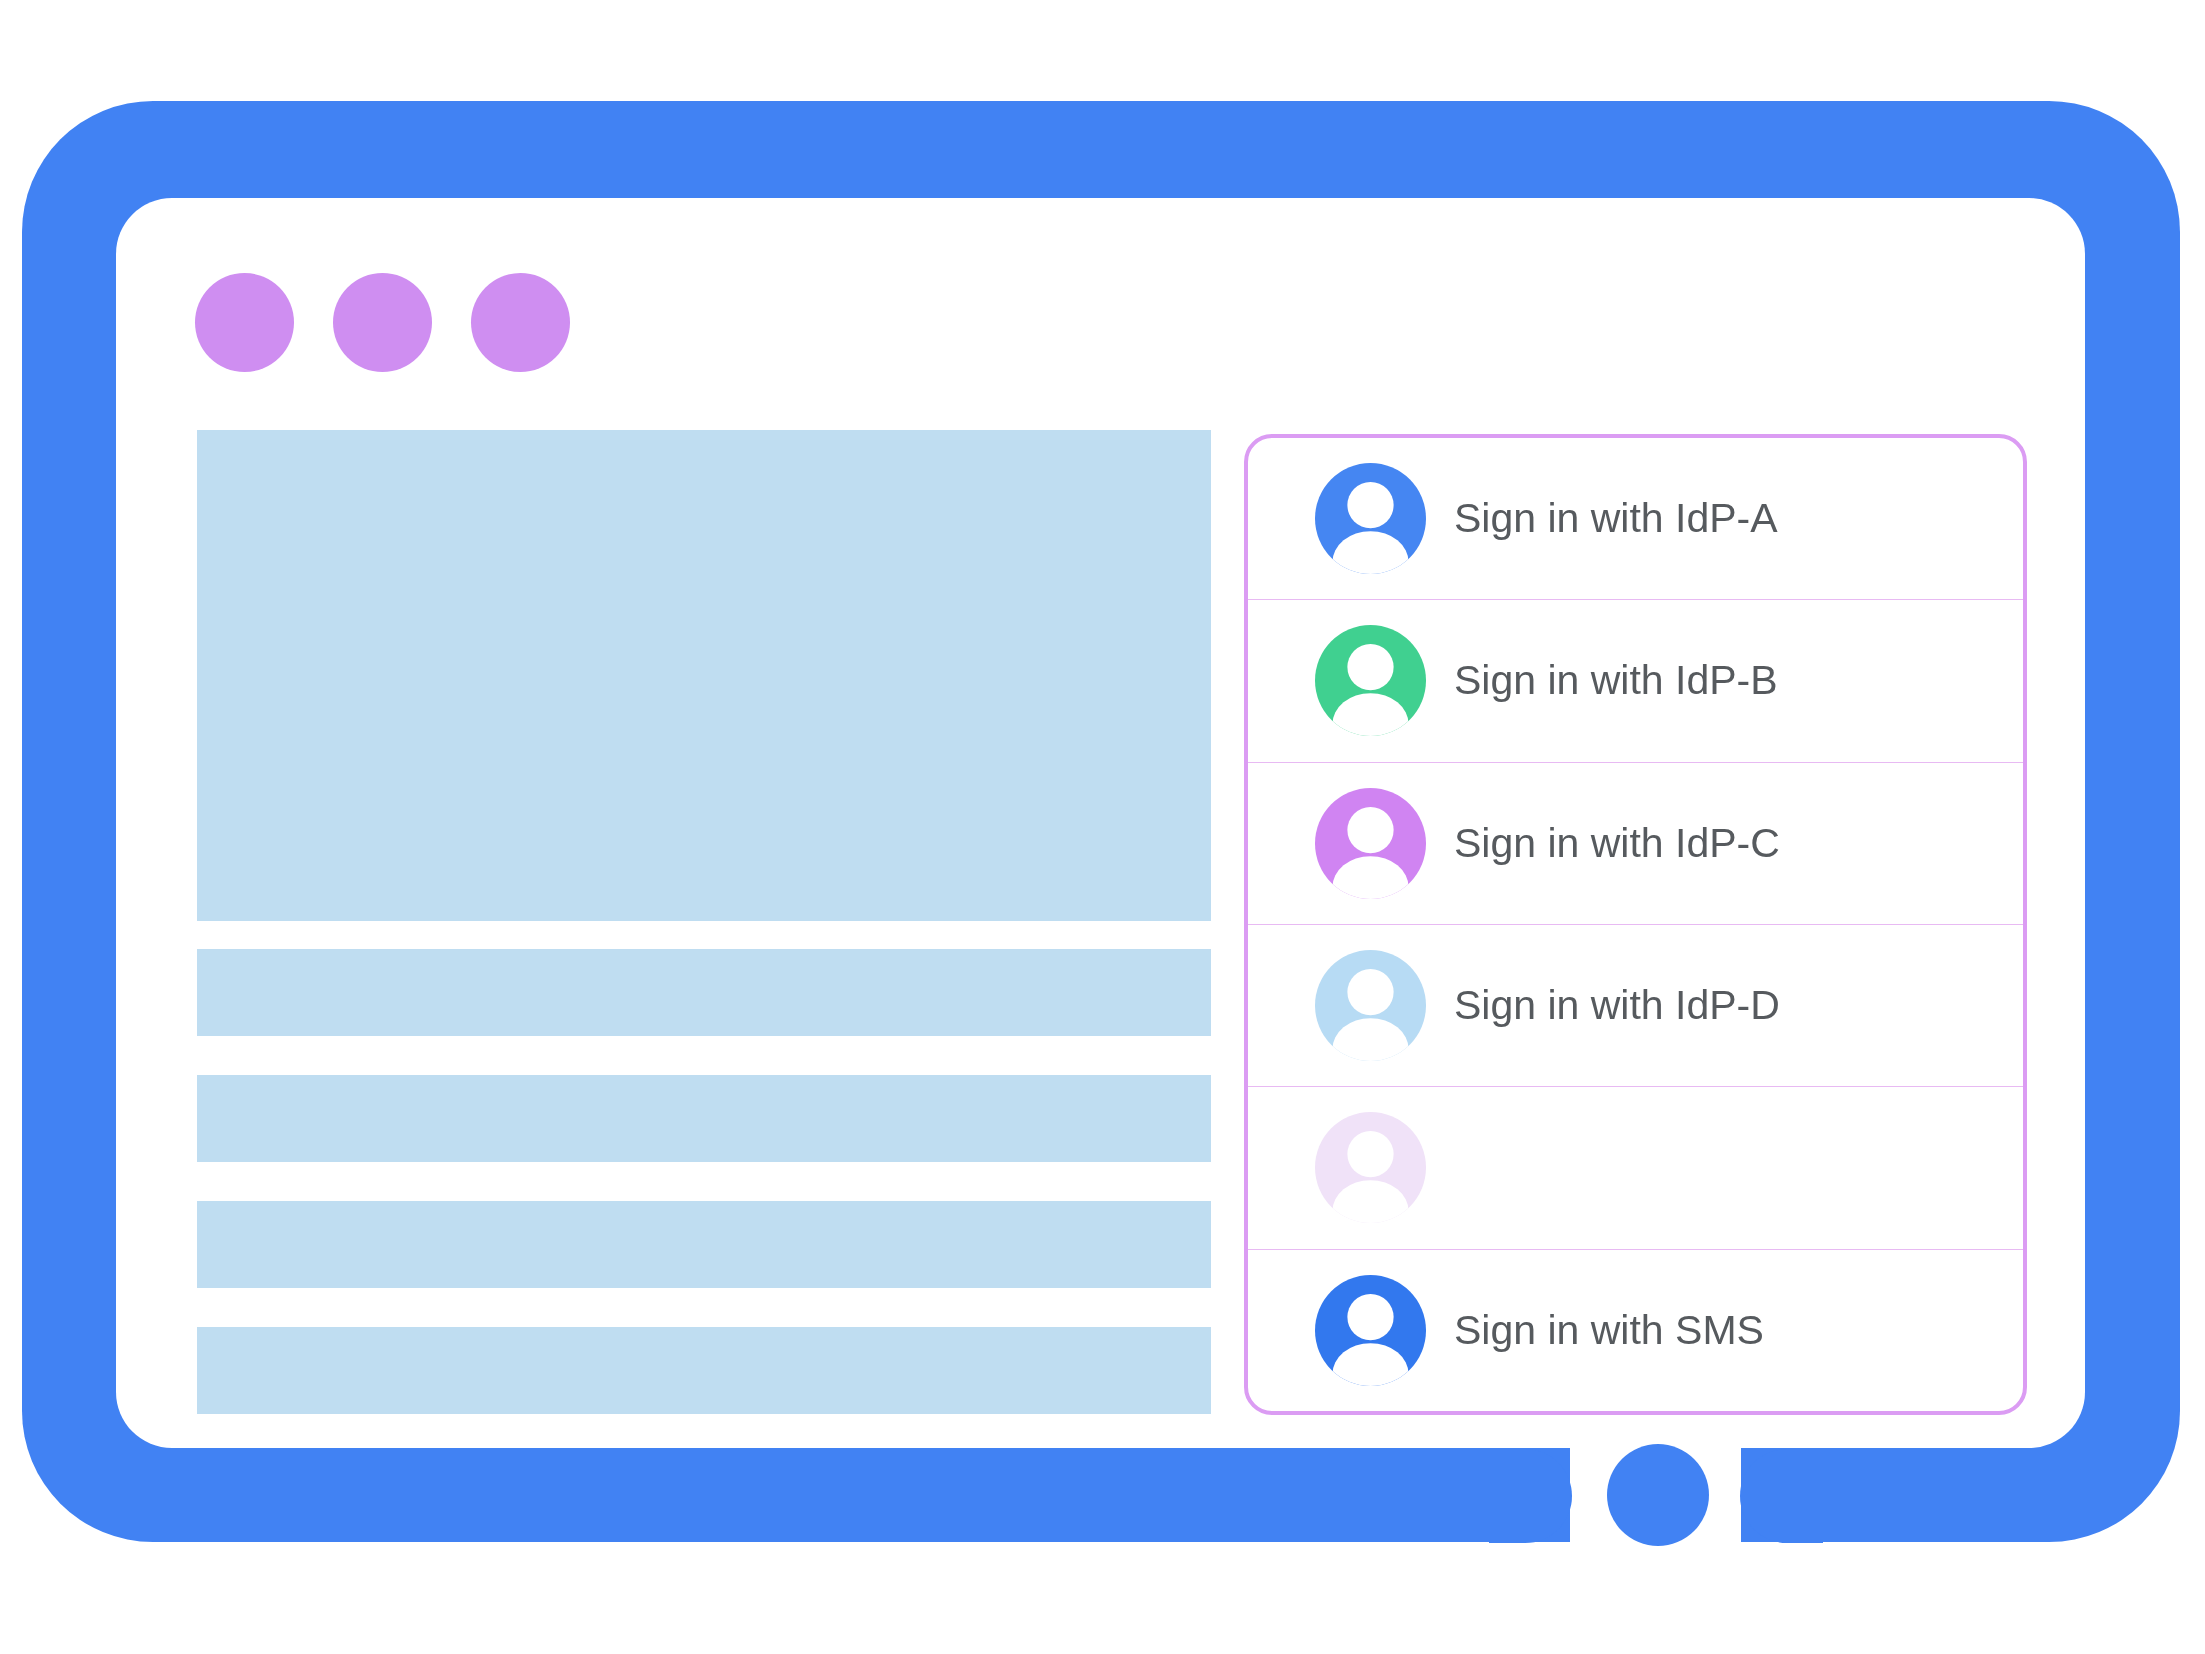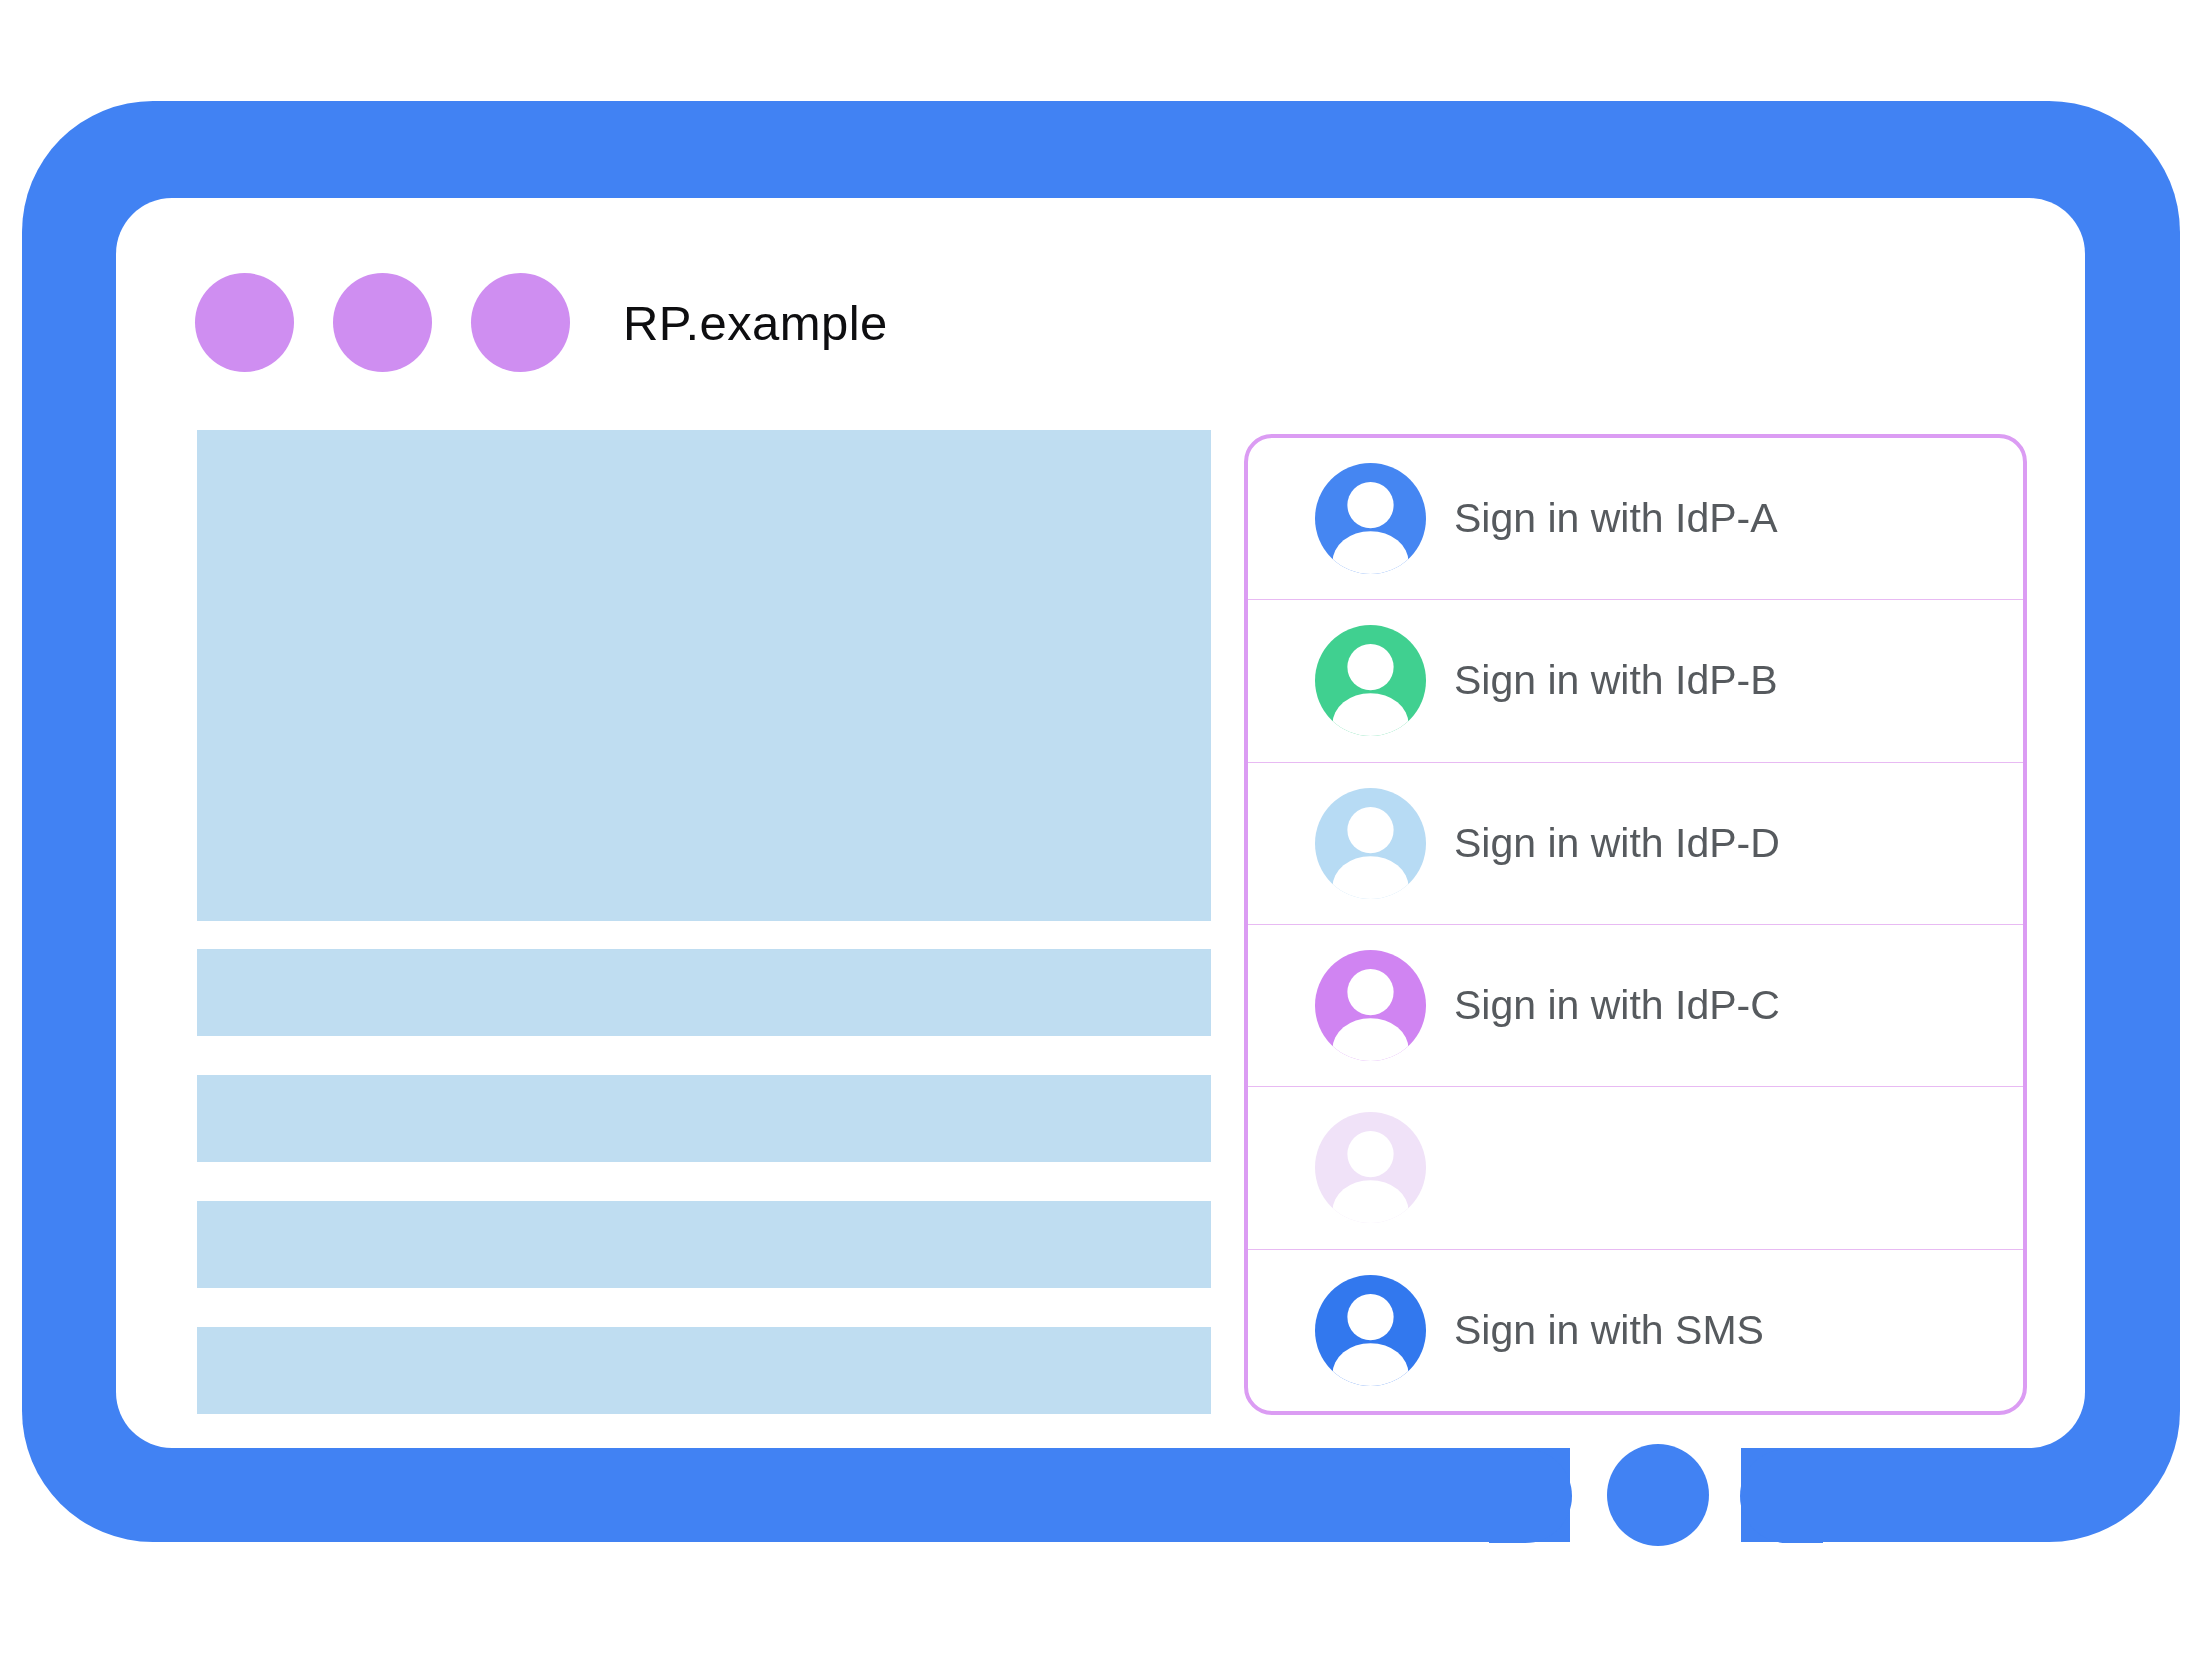--- a/index.html
+++ b/index.html
@@ -156,21 +156,20 @@
   <div class="bottom-gap-cover"></div>
   <div class="bar-cap-left"></div>
   <div class="bar-cap-right"></div>
   <div class="home-dot"></div>
 
   <div class="window-controls">
       <span class="dot"></span>
       <span class="dot"></span>
       <span class="dot"></span>
     </div>
-  <div class="url-text">RP.example</div>
 
   <div class="hero-block"></div>
   <div class="text-bars">
       <div class="text-bar"></div>
       <div class="text-bar"></div>
       <div class="text-bar"></div>
       <div class="text-bar"></div>
     </div>
 
   <div class="signin-panel">
@@ -192,39 +191,39 @@
         <circle cx="24" cy="18.2" r="10" fill="#ffffff"></circle>
         <ellipse cx="24" cy="43" rx="16.5" ry="13.5" fill="#ffffff" clip-path="url(#avclip)"></ellipse>
       </svg>
     </span>
     <span class="option-label">Sign in with IdP-B</span>
   </div>
 
   <div class="option-row">
     <span class="avatar">
       <svg viewBox="0 0 48 48">
+        <circle class="avatar-bg" cx="24" cy="24" r="24" fill="#d084f2"></circle>
+        <circle cx="24" cy="18.2" r="10" fill="#ffffff"></circle>
+        <ellipse cx="24" cy="43" rx="16.5" ry="13.5" fill="#ffffff" clip-path="url(#avclip)"></ellipse>
+      </svg>
+    </span>
+    <span class="option-label">Sign in with IdP-C</span>
+  </div>
+
+  <div class="option-row">
+    <span class="avatar">
+      <svg viewBox="0 0 48 48">
         <circle class="avatar-bg" cx="24" cy="24" r="24" fill="#b7dbf4"></circle>
         <circle cx="24" cy="18.2" r="10" fill="#ffffff"></circle>
         <ellipse cx="24" cy="43" rx="16.5" ry="13.5" fill="#ffffff" clip-path="url(#avclip)"></ellipse>
       </svg>
     </span>
     <span class="option-label">Sign in with IdP-D</span>
   </div>
 
-  <div class="option-row">
-    <span class="avatar">
-      <svg viewBox="0 0 48 48">
-        <circle class="avatar-bg" cx="24" cy="24" r="24" fill="#d084f2"></circle>
-        <circle cx="24" cy="18.2" r="10" fill="#ffffff"></circle>
-        <ellipse cx="24" cy="43" rx="16.5" ry="13.5" fill="#ffffff" clip-path="url(#avclip)"></ellipse>
-      </svg>
-    </span>
-    <span class="option-label">Sign in with IdP-C</span>
-  </div>
-
 
   <div class="option-row">
     <span class="avatar">
       <svg viewBox="0 0 48 48">
         <circle class="avatar-bg" cx="24" cy="24" r="24" fill="#f0e2f8"></circle>
         <circle cx="24" cy="18.2" r="10" fill="#ffffff"></circle>
         <ellipse cx="24" cy="43" rx="16.5" ry="13.5" fill="#ffffff" clip-path="url(#avclip)"></ellipse>
       </svg>
     </span>
   </div>

